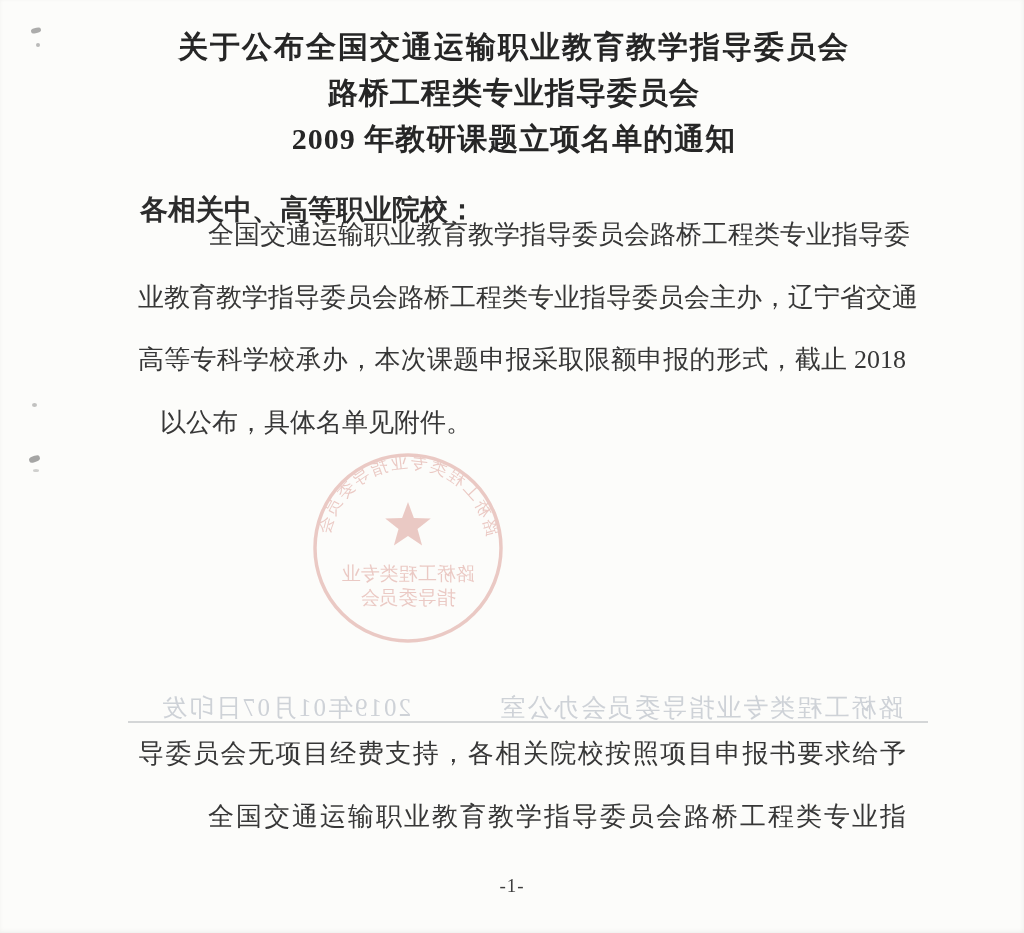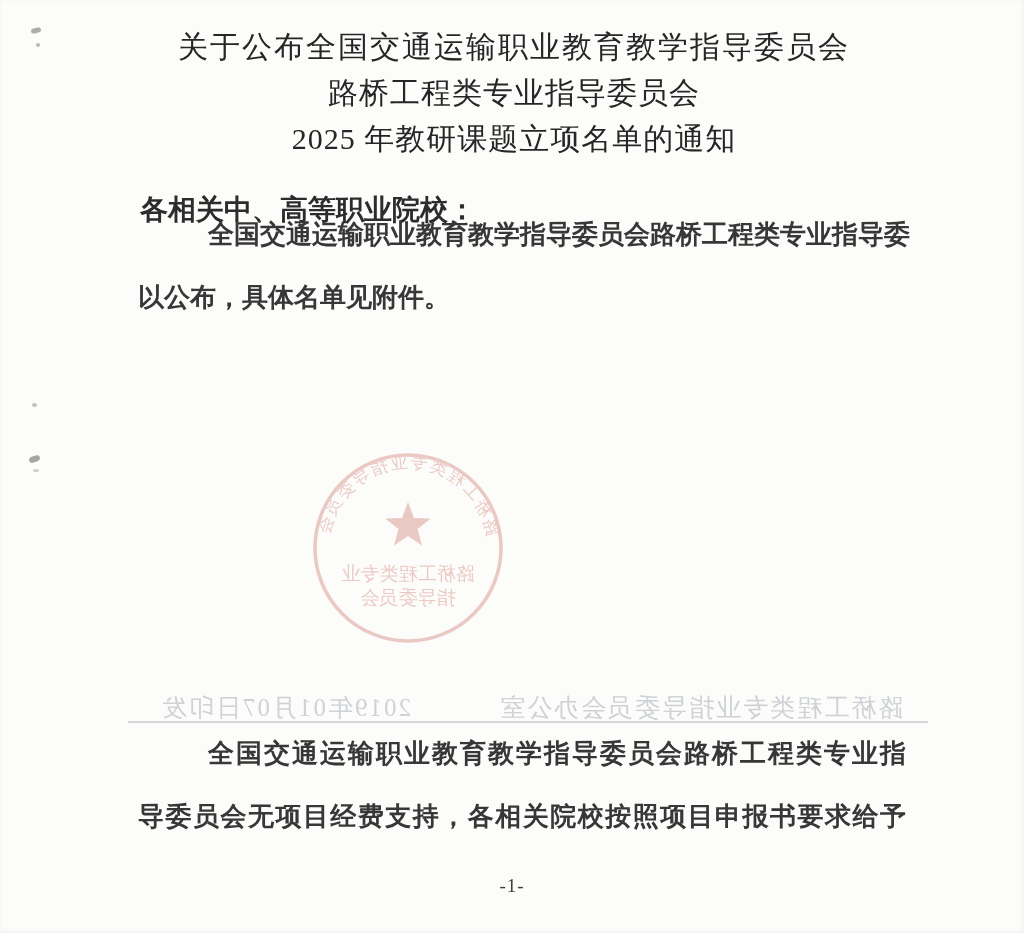--- a/index.html
+++ b/index.html
@@ -15,21 +15,21 @@
     background:#fcfcfa;
     box-shadow:inset 0 -2px 4px rgba(0,0,0,.04), inset -2px 0 4px rgba(0,0,0,.02);
   }
   
   .title-block{
     position:absolute;left:118px;top:24px;width:792px;
     text-align:center;z-index:3;
   }
   .title-line{
     height:46px;line-height:46px;
-    font-size:30px;font-weight:normal;color:#262626;
+    font-size:30px;font-weight:bold;color:#262626;
     letter-spacing:1px;white-space:nowrap;text-align:center;
   }
   .title-line.first{letter-spacing:2px;}
   
   .salutation{
     position:absolute;left:140px;top:161px;width:772px;
     font-size:28px;font-weight:bold;color:#2c2c2c;
     line-height:38px;z-index:3;white-space:nowrap;margin-top:30px;
   }
   
@@ -37,24 +37,23 @@
     position:absolute;left:138px;width:768px;z-index:3;
   }
   .para1{top:204px;}
   .para2{top:723px;}
   .body-line{
     height:62.5px;line-height:62.5px;
     font-size:26px;color:#373737;
     text-align:justify;text-align-last:justify;
     text-justify:inter-character;
     white-space:nowrap;
-    font-weight:bold;
   }
   .body-line.indent{padding-left:70px;}
-  .body-line.para-end{text-align-last:left;}
+  .body-line.para-end{text-align-last:left;margin-left:22px;}
   
   .bleed-strip{
     position:absolute;left:0;top:694px;width:1024px;height:28px;
     z-index:1;color:#bfc4cc;font-size:25px;line-height:28px;
   }
   .bleed-text{
     position:absolute;display:inline-block;
     transform:scaleX(-1);
     opacity:.75;white-space:nowrap;
     filter:blur(.4px);
@@ -107,33 +106,35 @@
 
   <div class="bleed-strip">
     <span class="bleed-text bleed-date">2019年01月07日印发</span>
     <span class="bleed-text bleed-office">路桥工程类专业指导委员会办公室</span>
   </div>
   <div class="bleed-rule"></div>
 
   <div class="title-block">
     <div class="title-line first">关于公布全国交通运输职业教育教学指导委员会</div>
     <div class="title-line">路桥工程类专业指导委员会</div>
-    <div class="title-line">2025 年教研课题立项名单的通知</div>
+    <div class="title-line">2009 年教研课题立项名单的通知</div>
   </div>
 
   <div class="salutation">各相关中、高等职业院校：</div>
 
   <div class="para para1">
     <div class="body-line indent">全国交通运输职业教育教学指导委员会路桥工程类专业指导委</div>
+    <div class="body-line">业教育教学指导委员会路桥工程类专业指导委员会主办，辽宁省交通</div>
+    <div class="body-line">高等专科学校承办，本次课题申报采取限额申报的形式，截止 2018</div>
     <div class="body-line para-end">以公布，具体名单见附件。</div>
   </div>
 
   <div class="para para2">
+    <div class="body-line">导委员会无项目经费支持，各相关院校按照项目申报书要求给予</div>
     <div class="body-line indent">全国交通运输职业教育教学指导委员会路桥工程类专业指</div>
-    <div class="body-line">导委员会无项目经费支持，各相关院校按照项目申报书要求给予</div>
   </div>
 
   <div class="page-number">-1-</div>
 
   <div class="speck s1"></div>
   <div class="speck s2"></div>
   <div class="speck s3"></div>
   <div class="speck s4"></div>
   <div class="speck s5"></div>
 

